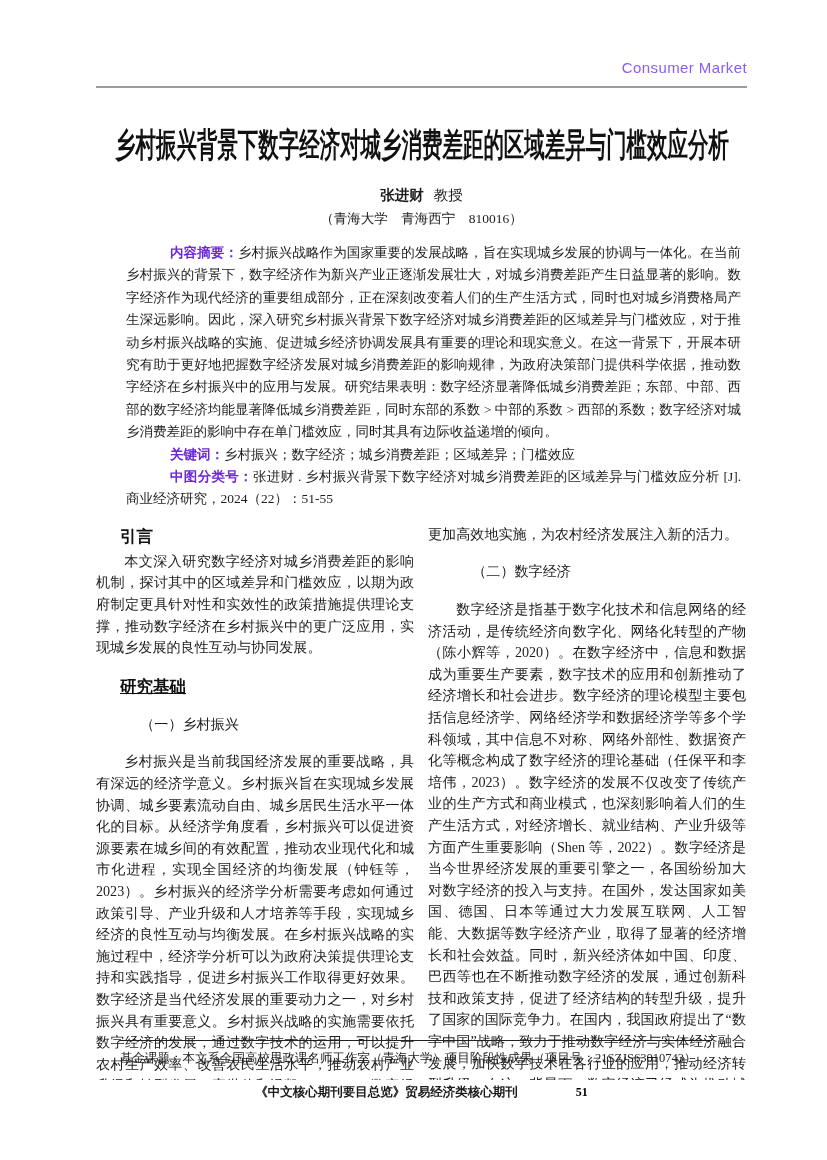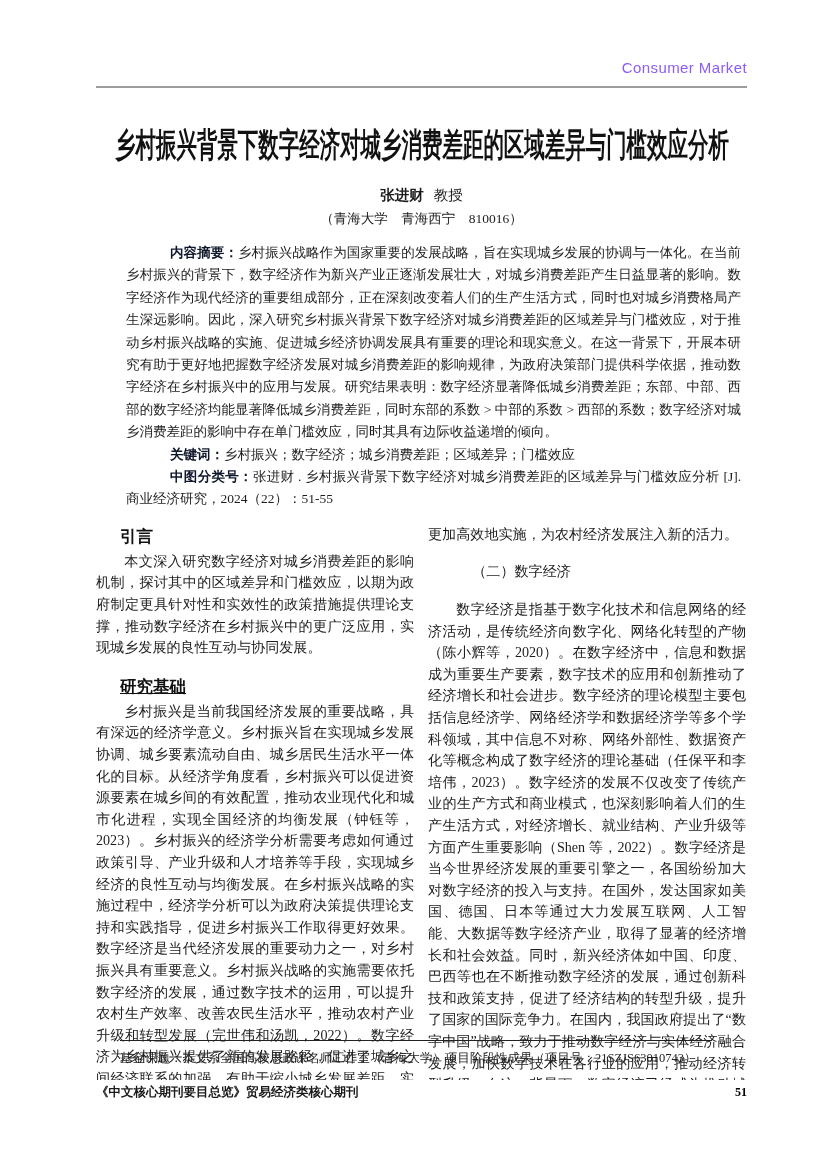--- a/index.html
+++ b/index.html
@@ -19,39 +19,39 @@
   .title-wrap{margin-top:34px;height:46px;display:flex;justify-content:center;align-items:center;overflow:visible;}
   .title{font-family:"Liberation Sans", sans-serif;font-weight:bold;font-size:33px;
          white-space:nowrap;transform:scaleX(.62);transform-origin:50% 50%;color:#111;}
   .authors{text-align:center;margin-top:18px;font-size:14.5px;}
   .authors .nm{font-family:"Liberation Sans", sans-serif;font-weight:bold;}
   .authors .rk{margin-left:10px;}
   .affil{text-align:center;margin-top:5px;font-size:13.5px;}
 
   
   .meta{margin:14px 6px 0 30px;font-size:13.5px;line-height:22.4px;text-align:justify;}
-  .blabel{font-family:"Liberation Sans", sans-serif;font-weight:bold;color:#0f172a;padding-left:44px;}
+  .blabel{font-family:"Liberation Sans", sans-serif;font-weight:bold;color:#6d28d9;padding-left:44px;}
   .meta .grp{display:inline-block;margin-right:48px;}
   .meta .grp:last-child{margin-right:0;}
 
   
   .cols{display:flex;gap:14px;margin-top:13px;height:556px;overflow:hidden;}
   .col{width:318px;font-size:14.1px;line-height:21.6px;text-align:justify;}
   .h-sec{font-family:"Liberation Sans", sans-serif;font-weight:bold;font-size:16.5px;
          color:#111;margin:0 0 3px 24px;line-height:24px;}
   .h-sec.later{margin-top:15px;text-decoration:underline;}
   .sub{ text-indent:2em;margin:16px;}
   .para{margin:0;text-indent:2em;}
   .para.cont{text-indent:0;}
 
   
   .foot{position:absolute;left:96px;right:80px;top:1040px;}
   .foot-rule{border-top:1.5px solid #222;width:592px;margin-left:24px;}
   .fund{margin:8px 0 0 24px;font-size:12.5px;line-height:19px;color:#222;}
-  .bottomline{margin-top:16px;display:flex;justify-content:space-between;align-items:baseline;gap:14px;}
+  .bottomline{margin-top:16px;display:flex;justify-content:center;align-items:baseline;gap:14px;}
   .jnote{font-family:"Liberation Sans", sans-serif;font-weight:bold;font-size:12.5px;color:#1a1a1a;}
   .pageno{font-family:Liberation Serif, serif;font-weight:bold;font-size:12px;color:#000;padding-left:44px;}
 </style>
 </head>
 <body>
 
 <div class="page">
 
   <div class="hdr">Consumer Market</div>
   <div class="hdr-rule"></div>
@@ -75,20 +75,21 @@
     <div>
       <span class="blabel">中图分类号：</span><span>张进财 . 乡村振兴背景下数字经济对城乡消费差距的区域差异与门槛效应分析 [J]. 商业经济研究，2024（22）：51-55</span>
     </div>
   </div>
 
   <div class="cols">
     <div class="col">
       <div class="h-sec">引言</div>
       <p class="para">本文深入研究数字经济对城乡消费差距的影响机制，探讨其中的区域差异和门槛效应，以期为政府制定更具针对性和实效性的政策措施提供理论支撑，推动数字经济在乡村振兴中的更广泛应用，实现城乡发展的良性互动与协同发展。</p>
       <div class="h-sec later">研究基础</div>
+      <p class="sub">（一）乡村振兴</p>
       <p class="para">乡村振兴是当前我国经济发展的重要战略，具有深远的经济学意义。乡村振兴旨在实现城乡发展协调、城乡要素流动自由、城乡居民生活水平一体化的目标。从经济学角度看，乡村振兴可以促进资源要素在城乡间的有效配置，推动农业现代化和城市化进程，实现全国经济的均衡发展（钟钰等，2023）。乡村振兴的经济学分析需要考虑如何通过政策引导、产业升级和人才培养等手段，实现城乡经济的良性互动与均衡发展。在乡村振兴战略的实施过程中，经济学分析可以为政府决策提供理论支持和实践指导，促进乡村振兴工作取得更好效果。数字经济是当代经济发展的重要动力之一，对乡村振兴具有重要意义。乡村振兴战略的实施需要依托数字经济的发展，通过数字技术的运用，可以提升农村生产效率、改善农民生活水平，推动农村产业升级和转型发展（完世伟和汤凯，2022）。数字经济为乡村振兴提供了新的发展路径，促进了城乡之间经济联系的加强，有助于缩小城乡发展差距，实现全面小康社会目标。在数字经济的支持下，乡村振兴战略可以</p>
     </div>
     <div class="col">
       <p class="para cont">更加高效地实施，为农村经济发展注入新的活力。</p>
       <p class="sub">（二）数字经济</p>
       <p class="para">数字经济是指基于数字化技术和信息网络的经济活动，是传统经济向数字化、网络化转型的产物（陈小辉等，2020）。在数字经济中，信息和数据成为重要生产要素，数字技术的应用和创新推动了经济增长和社会进步。数字经济的理论模型主要包括信息经济学、网络经济学和数据经济学等多个学科领域，其中信息不对称、网络外部性、数据资产化等概念构成了数字经济的理论基础（任保平和李培伟，2023）。数字经济的发展不仅改变了传统产业的生产方式和商业模式，也深刻影响着人们的生产生活方式，对经济增长、就业结构、产业升级等方面产生重要影响（Shen 等，2022）。数字经济是当今世界经济发展的重要引擎之一，各国纷纷加大对数字经济的投入与支持。在国外，发达国家如美国、德国、日本等通过大力发展互联网、人工智能、大数据等数字经济产业，取得了显著的经济增长和社会效益。同时，新兴经济体如中国、印度、巴西等也在不断推动数字经济的发展，通过创新科技和政策支持，促进了经济结构的转型升级，提升了国家的国际竞争力。在国内，我国政府提出了“数字中国”战略，致力于推动数字经济与实体经济融合发展，加快数字技术在各行业的应用，推动经济转型升级。在这一背景下，数字经济已经成为推动城乡消费差距缩小的重要力量。目前我国数字经济正处于快速发展的阶段，得益于信息技术的不断进步和政府政策的大力支持。互联网、大数据、人工智能等新兴技术的蓬勃发展，推动了数字经济在我国的迅猛增长。据</p>
     </div>
   </div>
 
   <div class="foot">

